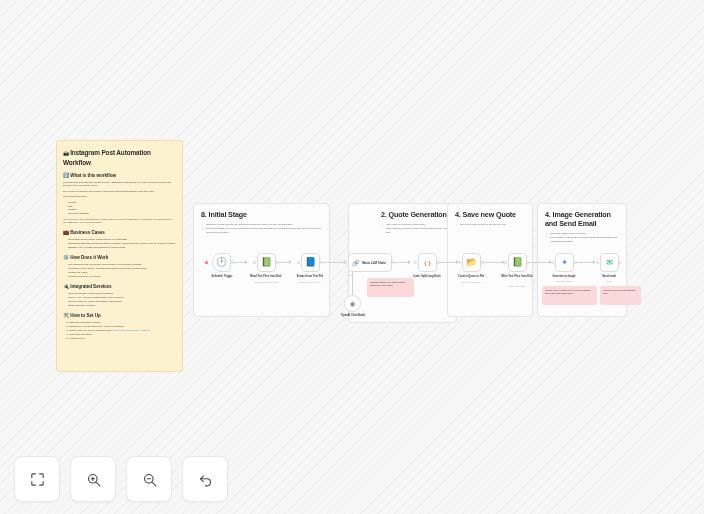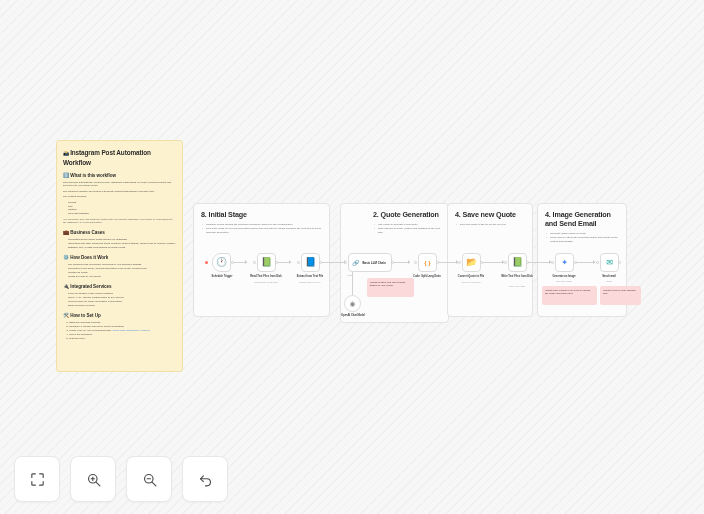--- a/index.html
+++ b/index.html
@@ -56,21 +56,21 @@
     margin:0 0 4px 0;font-size:7.2px;font-weight:bold;color:#2c2c2c;
     line-height:9px;letter-spacing:-.15px;
   }
   .stage ul{margin:0;padding-left:5px;list-style:none;}
   .stage li{
     font-size:2.5px;color:#6b6b6b;line-height:3.4px;margin-bottom:1px;position:relative;
   }
   .stage li:before{content:"\2022";position:absolute;left:-4px;color:#9a9a9a;}
 
   #stage1{left:193px;width:137px;}
-  #stage2{left:340px;width:109px;height:120px;padding-left:32px;}
+  #stage2{left:348px;width:109px;height:120px;padding-left:32px;}
   #stage3{left:447px;width:86px;}
   #stage4{left:537px;width:90px;}
 
   
   .node{
     position:absolute;width:19px;height:19px;box-sizing:border-box;
     background:#ffffff;border:1px solid #dcdcdc;border-radius:4px;
     display:flex;align-items:center;justify-content:center;
   }
   .node.trigger{border-radius:9px 4px 4px 9px;}

